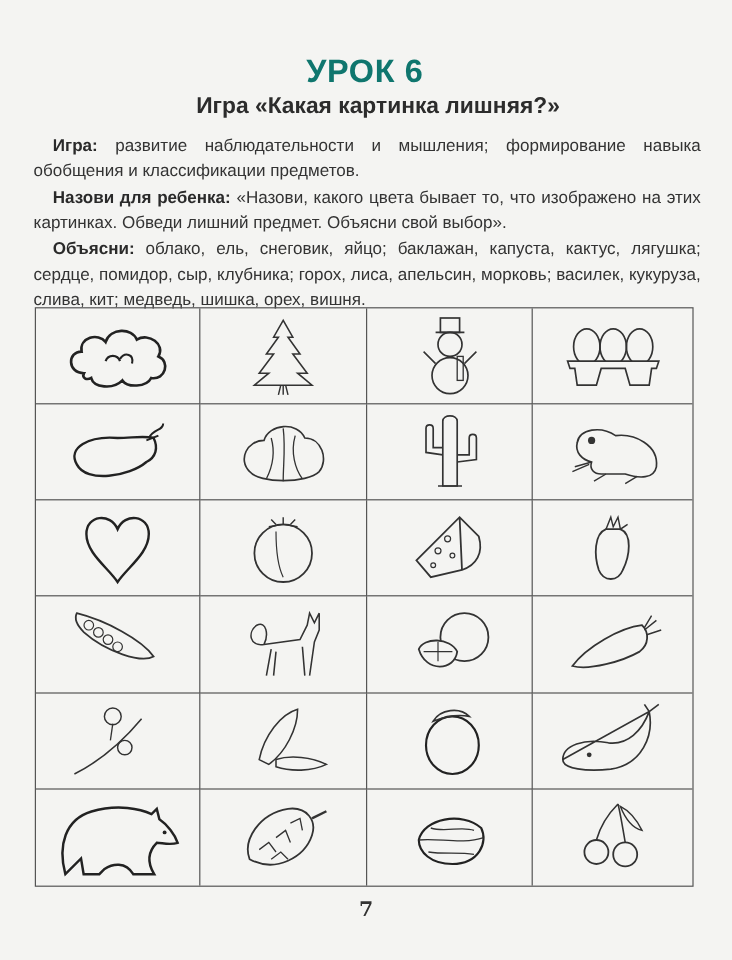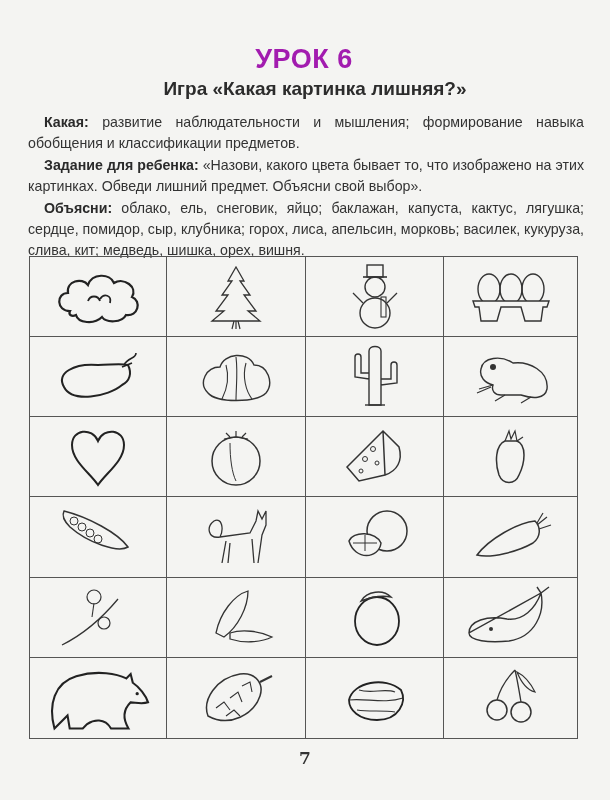--- a/index.html
+++ b/index.html
@@ -1,19 +1,19 @@
 <!DOCTYPE html>
 <html><head>
 <meta charset="utf-8">
 <style>
   html, body { margin:0; padding:0; }
   body { width:610px; height:800px; background:#f4f4f2; position:relative; overflow:hidden;
          font-family:"Liberation Sans", sans-serif; color:#2a2a2a; }
   .title { position:absolute; top:44px; left:0; width:608px; text-align:center;
-           font-weight:bold; font-size:27px; letter-spacing:0.5px; color:#a21caf; }
+           font-weight:bold; font-size:27px; letter-spacing:0.5px; color:#0f766e; }
   .subtitle { position:absolute; top:78px; left:0; width:610px; text-align:center;
               font-weight:bold; font-size:19px; color:#2c2c2c;padding-left:10px; }
   .para { position:absolute; left:28px; width:556px; font-size:14.2px; line-height:21px; color:#333; text-align:justify; }
   .para b { font-weight:bold; color:#2a2a2a; }
   .p1 { top:112px; text-indent:16px; }
   .p2 { top:155px; text-indent:16px; }
   .p3 { top:198px; text-indent:16px; }
   .grid { position:absolute; left:29px; top:256px; width:549px; height:483px;
           border:1.5px solid #555; box-sizing:border-box;
           display:grid; grid-template-columns:137px 139px 138px 1fr; grid-template-rows:repeat(6,1fr); }
@@ -24,22 +24,22 @@
   .cell svg { width:100px; height:68px; }
   .pagenum { position:absolute; top:748px; left:0; width:610px; text-align:center;
              font-family:"DejaVu Serif", serif; font-weight:bold; font-size:17px; color:#333; }
 </style>
 </head>
 <body>
 
 <div class="title">УРОК 6</div>
 <div class="subtitle">Игра «Какая картинка лишняя?»</div>
 
-<div class="para p1"><b>Какая:</b><span> развитие наблюдательности и мышления; формирование навыка обобщения и классификации предметов.</span></div>
-<div class="para p2"><b>Задание для ребенка:</b><span> «Назови, какого цвета бывает то, что изображено на этих картинках. Обведи лишний предмет. Объясни свой выбор».</span></div>
+<div class="para p1"><b>Игра:</b><span> развитие наблюдательности и мышления; формирование навыка обобщения и классификации предметов.</span></div>
+<div class="para p2"><b>Назови для ребенка:</b><span> «Назови, какого цвета бывает то, что изображено на этих картинках. Обведи лишний предмет. Объясни свой выбор».</span></div>
 <div class="para p3"><b>Объясни:</b><span> облако, ель, снеговик, яйцо; баклажан, капуста, кактус, лягушка; сердце, помидор, сыр, клубника; горох, лиса, апельсин, морковь; василек, кукуруза, слива, кит; медведь, шишка, орех, вишня.</span></div>
 
 <div class="grid">
 
   <div class="cell">
     <svg viewBox="0 0 100 68">
         <path d="M22 48 C8 48 8 30 20 30 C18 18 34 14 40 22 C44 10 62 10 66 20 C76 14 90 24 84 34 C94 38 90 54 78 52 C74 60 58 60 54 54 C46 62 30 60 28 52 C24 54 20 52 22 48 Z" fill="none" stroke="#222" stroke-width="2.2"></path>
         <path d="M40 38 C42 32 50 32 52 38 M52 36 C56 30 64 32 62 40" fill="none" stroke="#222" stroke-width="1.8"></path>
       </svg>
 

